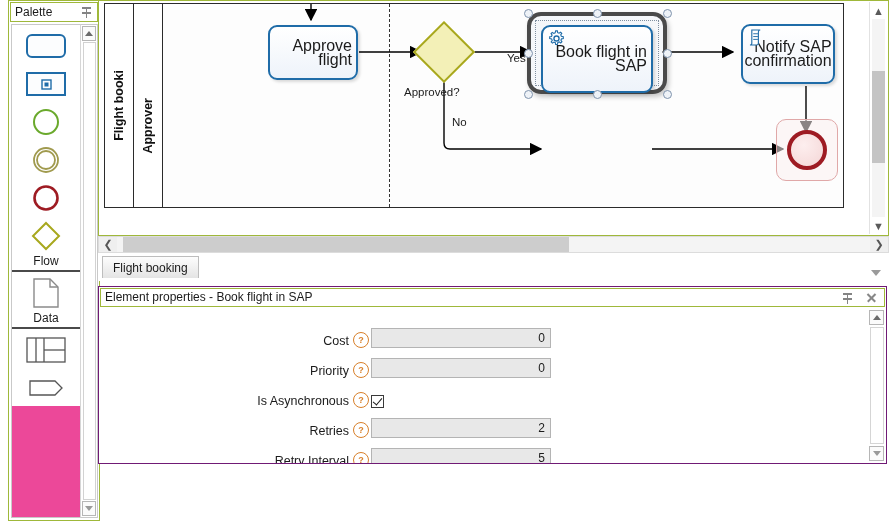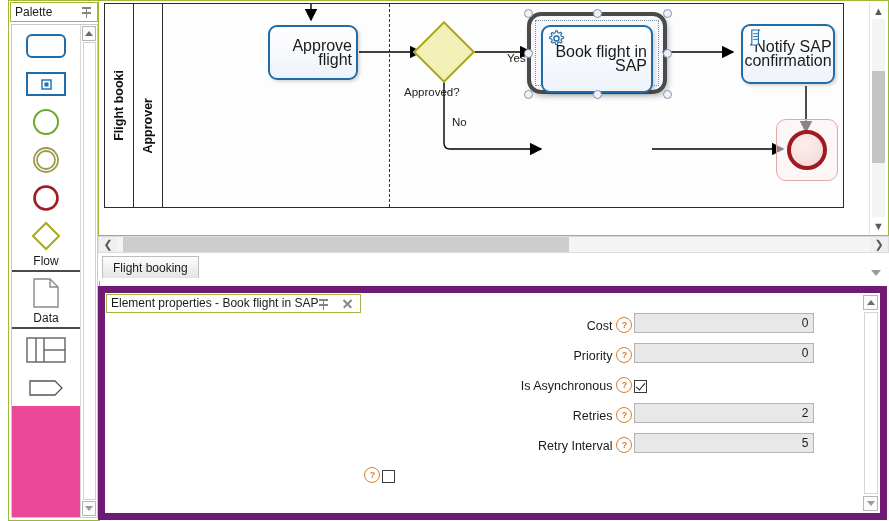--- a/index.html
+++ b/index.html
@@ -381,25 +381,26 @@
     width: 0; height: 0;
     border-left: 5px solid transparent;
     border-right: 5px solid transparent;
     border-top: 6px solid #9a9a9a;
   }
 
   
   .props {
     position: absolute;
     left: 98px; top: 286px;
-    width: 789px; height: 234px;
-    box-sizing: border-box;
-    border: 7px solid #701a75;
-    background: #ffffff;
-    display: flex;
+    width: 789px; height: 178px;
+    box-sizing: border-box;
+    border: 1px solid #701a75;
+    background: #ffffff;
+    display: flex;
+    flex-direction: column;
   }
   .props-header {
     height: 19px;
     box-sizing: border-box;
     border: 1px solid #9fb83a;
     margin: 1px;
     display: flex;
     align-items: center;
     padding: 0 4px;
     font-size: 12px;

